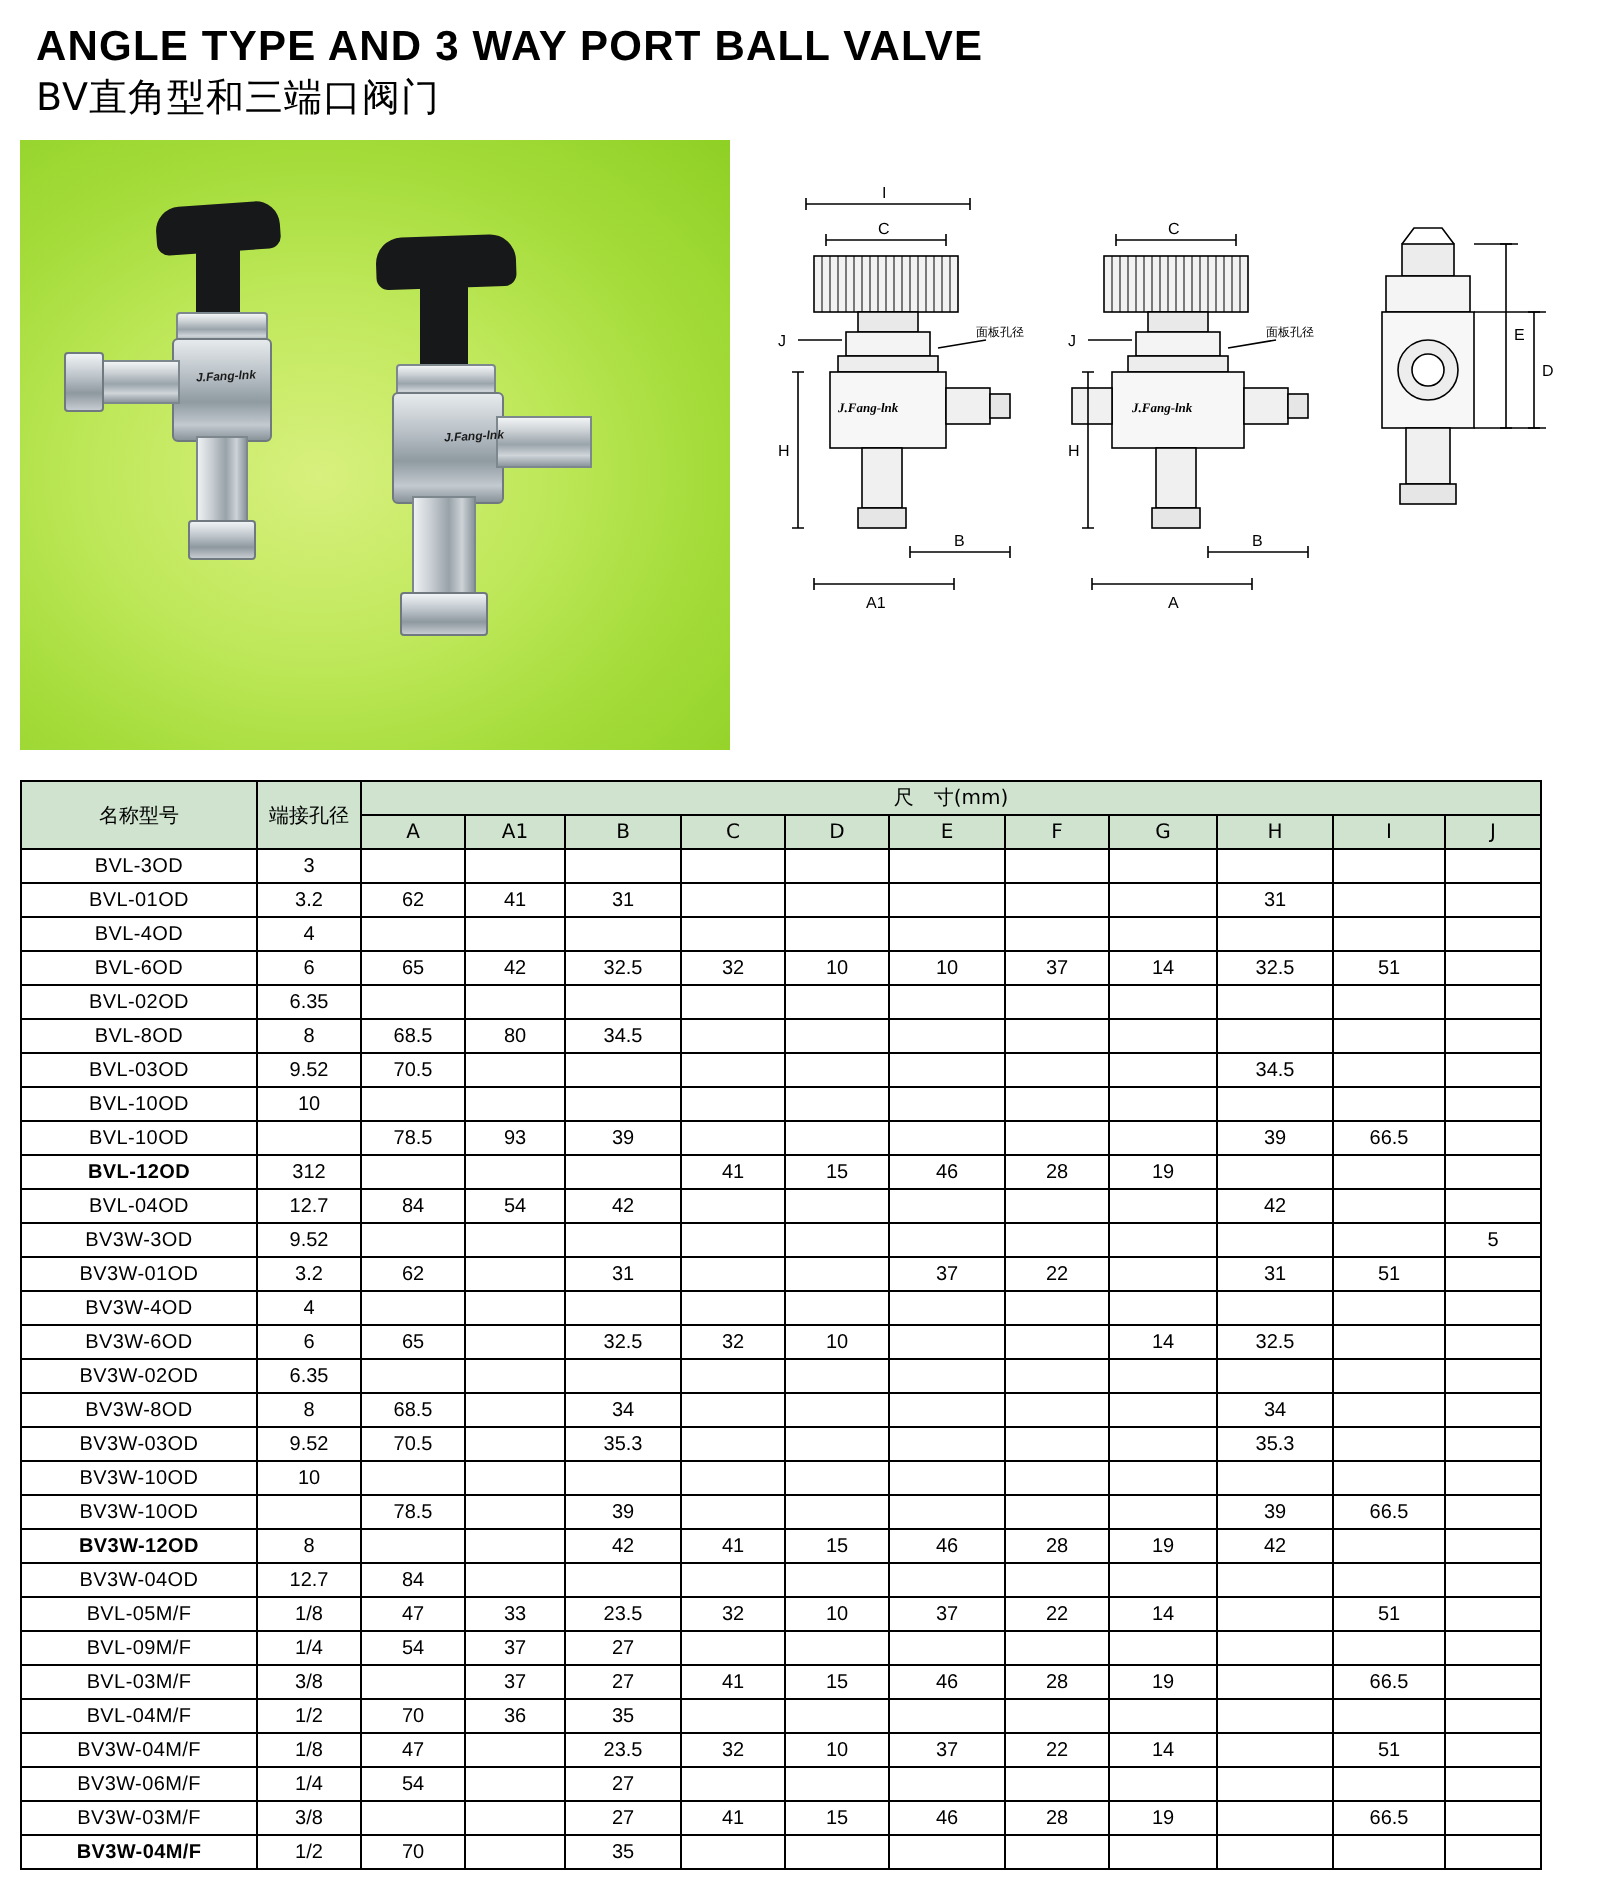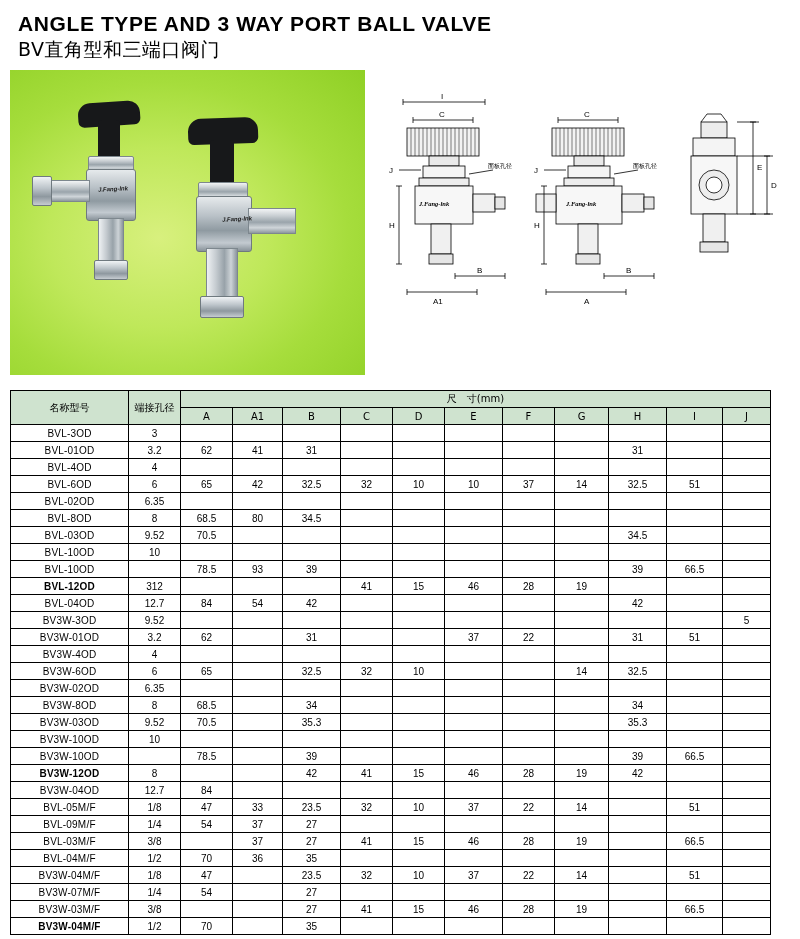--- a/index.html
+++ b/index.html
@@ -767,21 +767,21 @@
           <td>32</td>
           <td>10</td>
           <td>37</td>
           <td>22</td>
           <td>14</td>
           <td></td>
           <td>51</td>
           <td></td>
         </tr>
         <tr>
-          <td class="model">BV3W-07M/F</td>
+          <td class="model">BV3W-06M/F</td>
           <td>1/4</td>
           <td>54</td>
           <td></td>
           <td>27</td>
           <td></td>
           <td></td>
           <td></td>
           <td></td>
           <td></td>
           <td></td>

